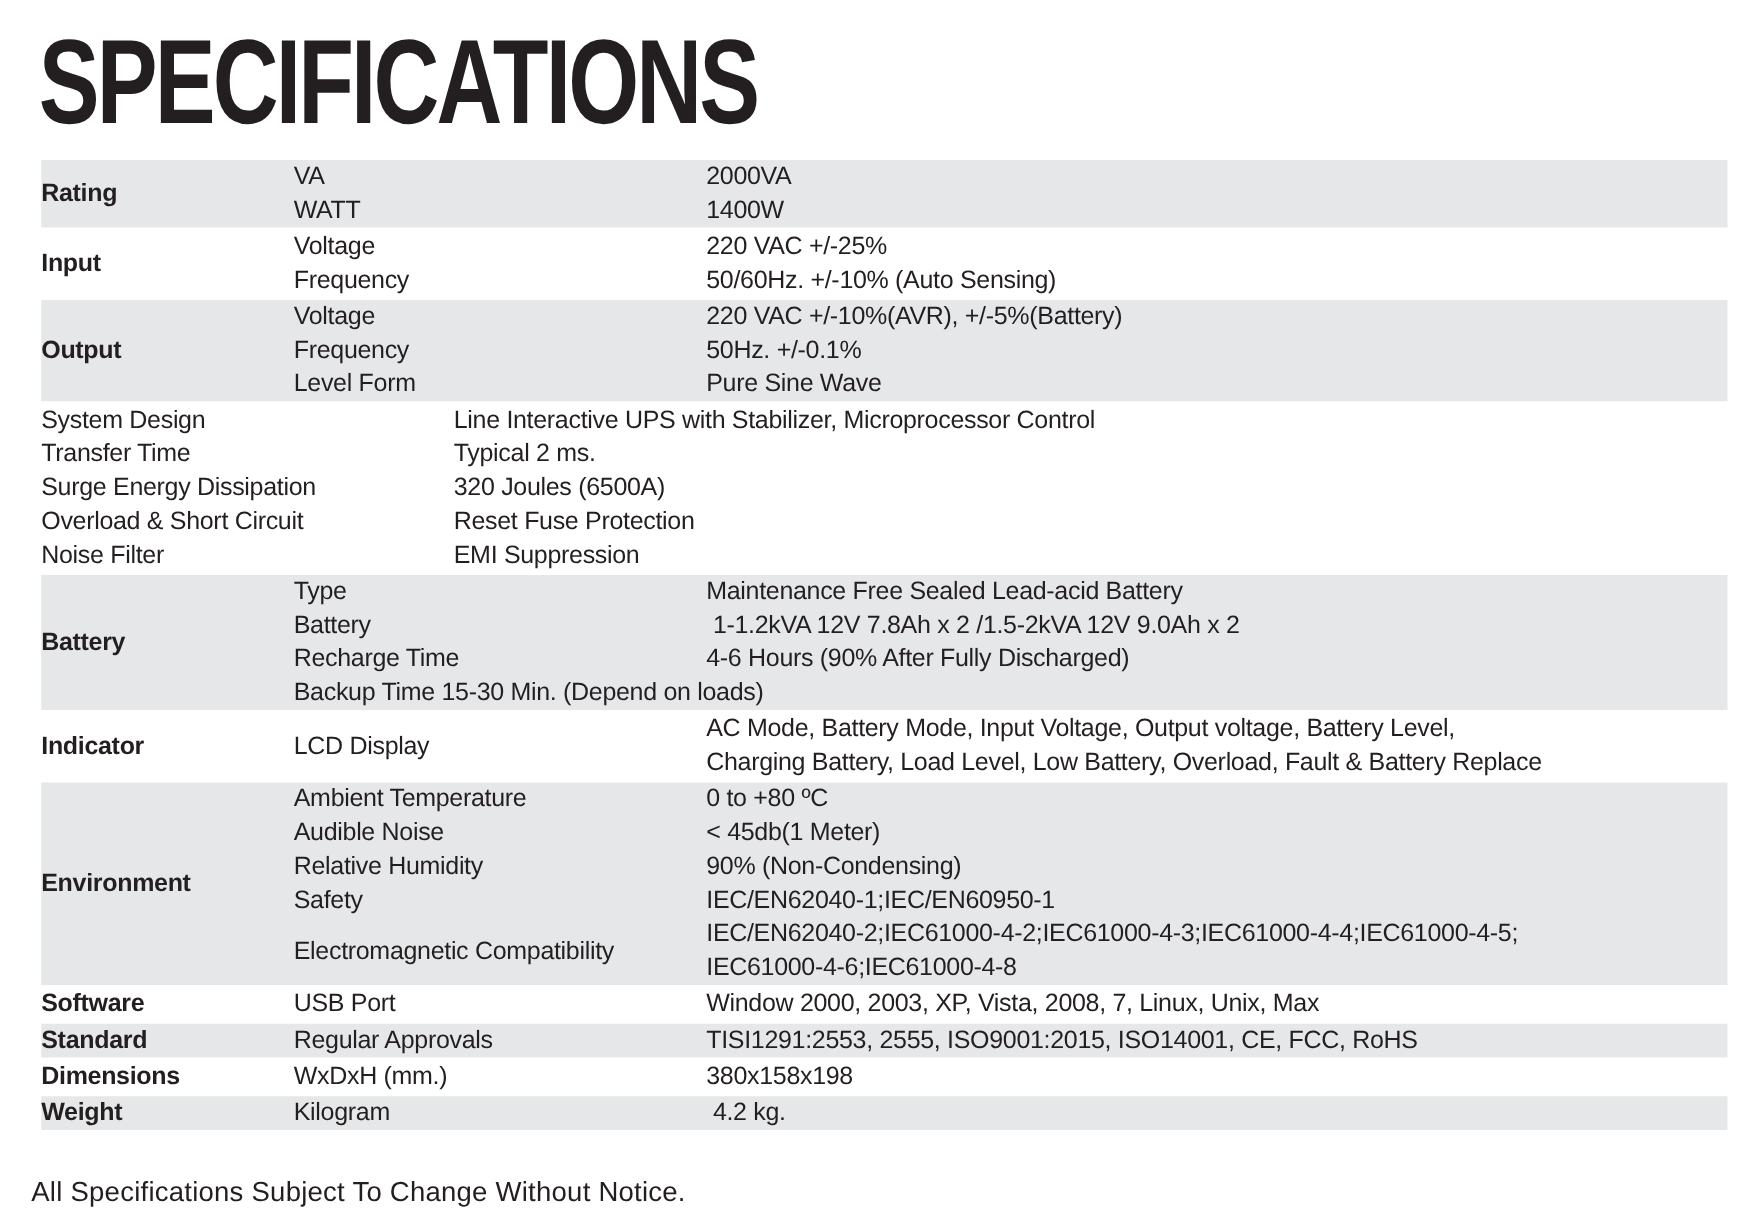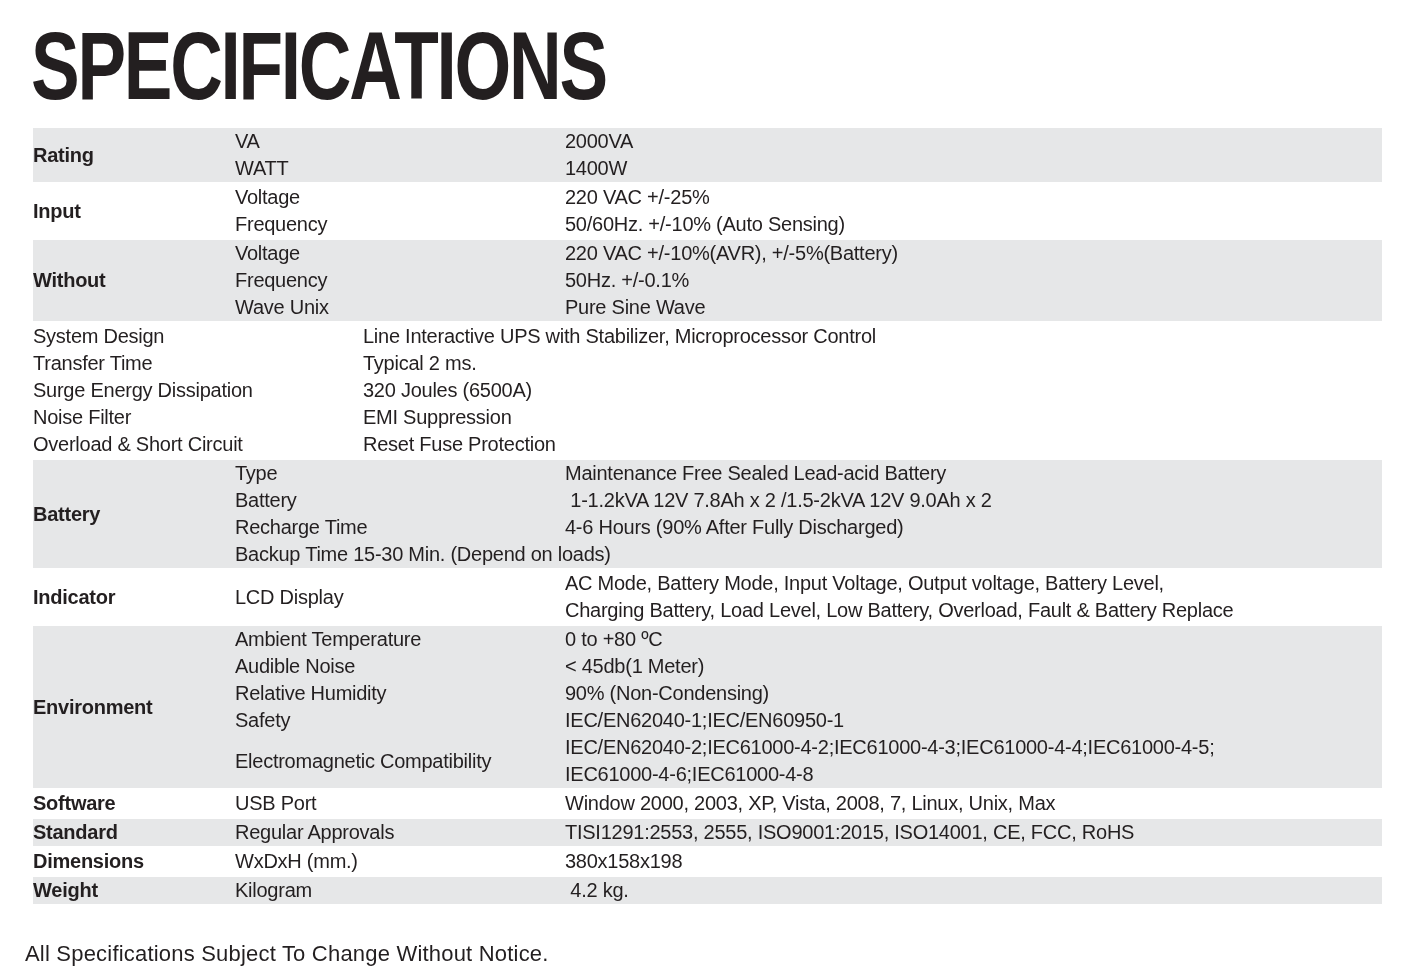--- a/index.html
+++ b/index.html
@@ -97,57 +97,57 @@
             <div class="label">Voltage</div>
             <div class="value">220 VAC +/-25%</div>
           </div>
           <div class="entry">
             <div class="label">Frequency</div>
             <div class="value">50/60Hz. +/-10% (Auto Sensing)</div>
           </div>
         </div>
       </div>
       <div class="row stripe">
-        <div class="cat">Without</div>
+        <div class="cat">Output</div>
         <div class="entries">
           <div class="entry">
             <div class="label">Voltage</div>
             <div class="value">220 VAC +/-10%(AVR), +/-5%(Battery)</div>
           </div>
           <div class="entry">
             <div class="label">Frequency</div>
             <div class="value">50Hz. +/-0.1%</div>
           </div>
           <div class="entry">
-            <div class="label">Wave Unix</div>
+            <div class="label">Level Form</div>
             <div class="value">Pure Sine Wave</div>
           </div>
         </div>
       </div>
       <div class="row">
         <div class="entries">
           <div class="entry">
             <div class="label">System Design</div>
             <div class="value">Line Interactive UPS with Stabilizer, Microprocessor Control</div>
           </div>
           <div class="entry">
             <div class="label">Transfer Time</div>
             <div class="value">Typical 2 ms.</div>
           </div>
           <div class="entry">
             <div class="label">Surge Energy Dissipation</div>
             <div class="value">320 Joules (6500A)</div>
           </div>
           <div class="entry">
+            <div class="label">Overload &amp; Short Circuit</div>
+            <div class="value">Reset Fuse Protection</div>
+          </div>
+          <div class="entry">
             <div class="label">Noise Filter</div>
             <div class="value">EMI Suppression</div>
-          </div>
-          <div class="entry">
-            <div class="label">Overload &amp; Short Circuit</div>
-            <div class="value">Reset Fuse Protection</div>
           </div>
         </div>
       </div>
       <div class="row stripe">
         <div class="cat">Battery</div>
         <div class="entries">
           <div class="entry">
             <div class="label">Type</div>
             <div class="value">Maintenance Free Sealed Lead-acid Battery</div>
           </div>

